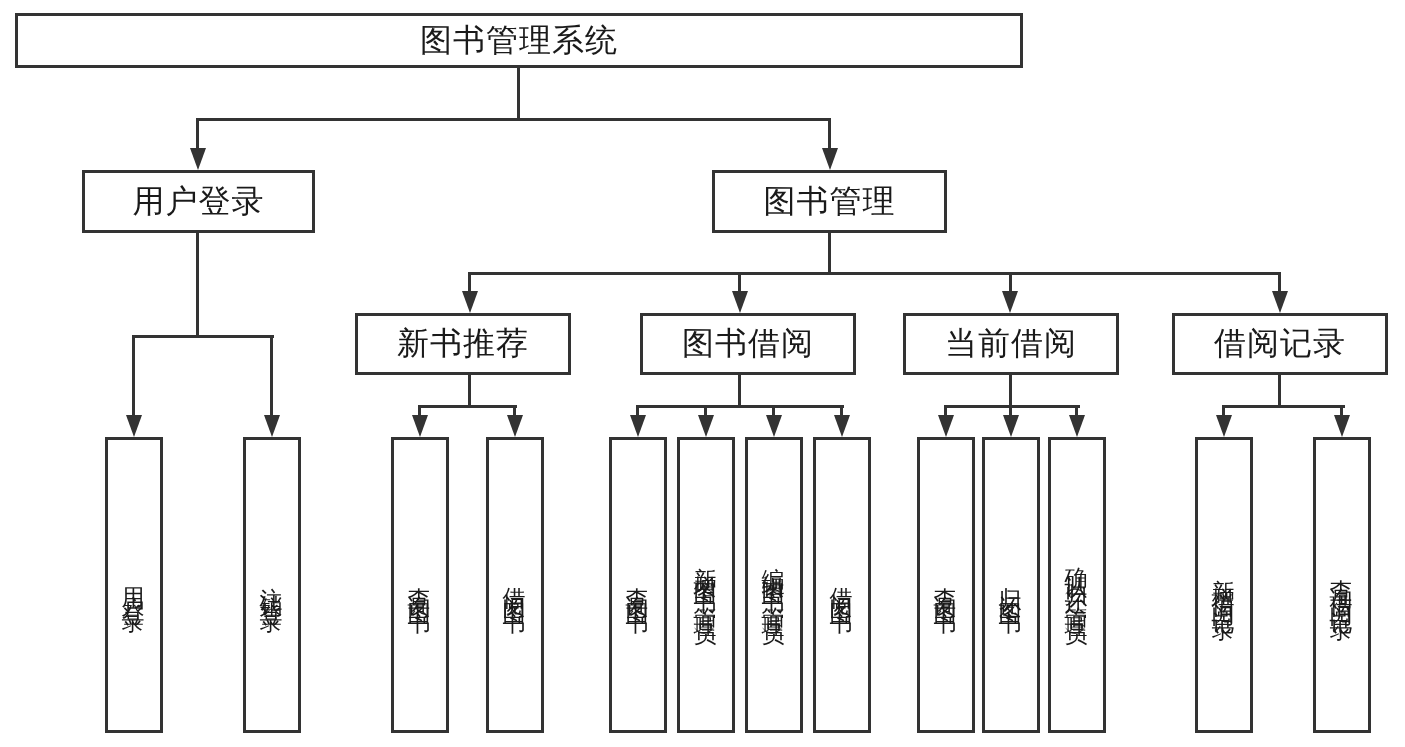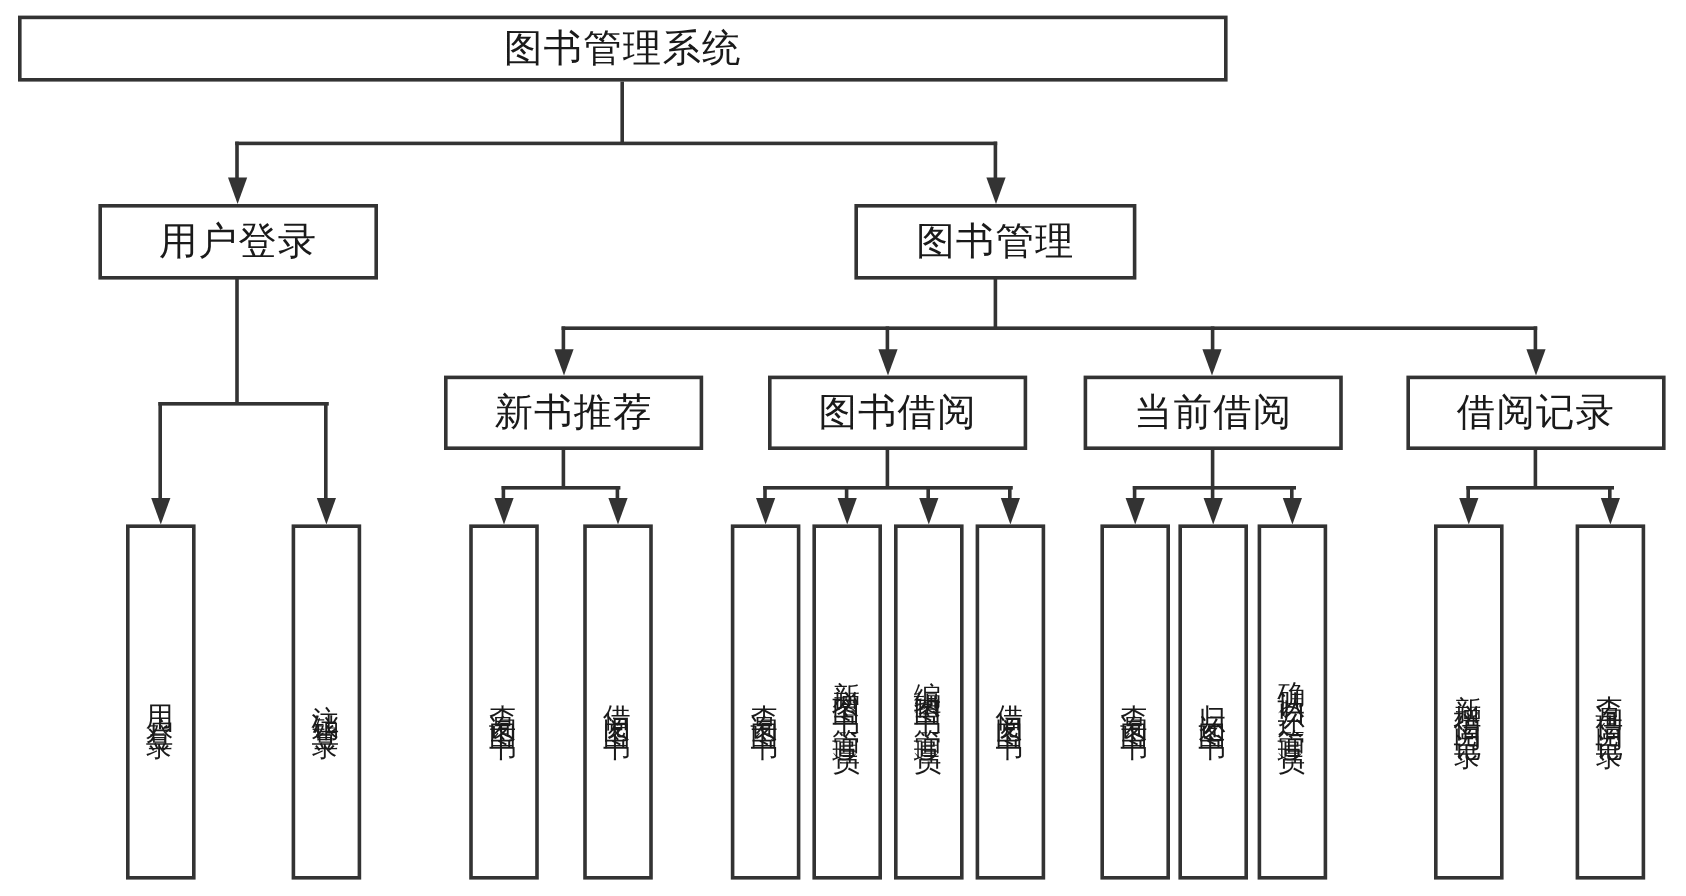--- a/index.html
+++ b/index.html
@@ -59,21 +59,21 @@
   <div class="hline" style="left:468px; top:272px; width:813px;"></div>
   <div class="vline" style="left:468px; top:272px; height:23px;"></div>
   <div class="vline" style="left:738px; top:272px; height:23px;"></div>
   <div class="vline" style="left:1009px; top:272px; height:23px;"></div>
   <div class="vline" style="left:1278px; top:272px; height:23px;"></div>
   <div class="arrow" style="left:462px; top:291px;"></div>
   <div class="arrow" style="left:732px; top:291px;"></div>
   <div class="arrow" style="left:1002px; top:291px;"></div>
   <div class="arrow" style="left:1272px; top:291px;"></div>
 
-  <div class="box" style="left:370px; top:313px; width:216px; height:62px;">新书推荐</div>
+  <div class="box" style="left:355px; top:313px; width:216px; height:62px;">新书推荐</div>
   <div class="box" style="left:640px; top:313px; width:216px; height:62px;">图书借阅</div>
   <div class="box" style="left:903px; top:313px; width:216px; height:62px;text-align:right;">当前借阅</div>
   <div class="box" style="left:1172px; top:313px; width:216px; height:62px;">借阅记录</div>
 
   <div class="vline" style="left:468px; top:373px; height:34px;"></div>
   <div class="hline" style="left:418px; top:405px; width:99px;"></div>
   <div class="vline" style="left:418px; top:405px; height:12px;"></div>
   <div class="vline" style="left:513px; top:405px; height:12px;"></div>
   <div class="arrow" style="left:412px; top:415px;"></div>
   <div class="arrow" style="left:507px; top:415px;"></div>

